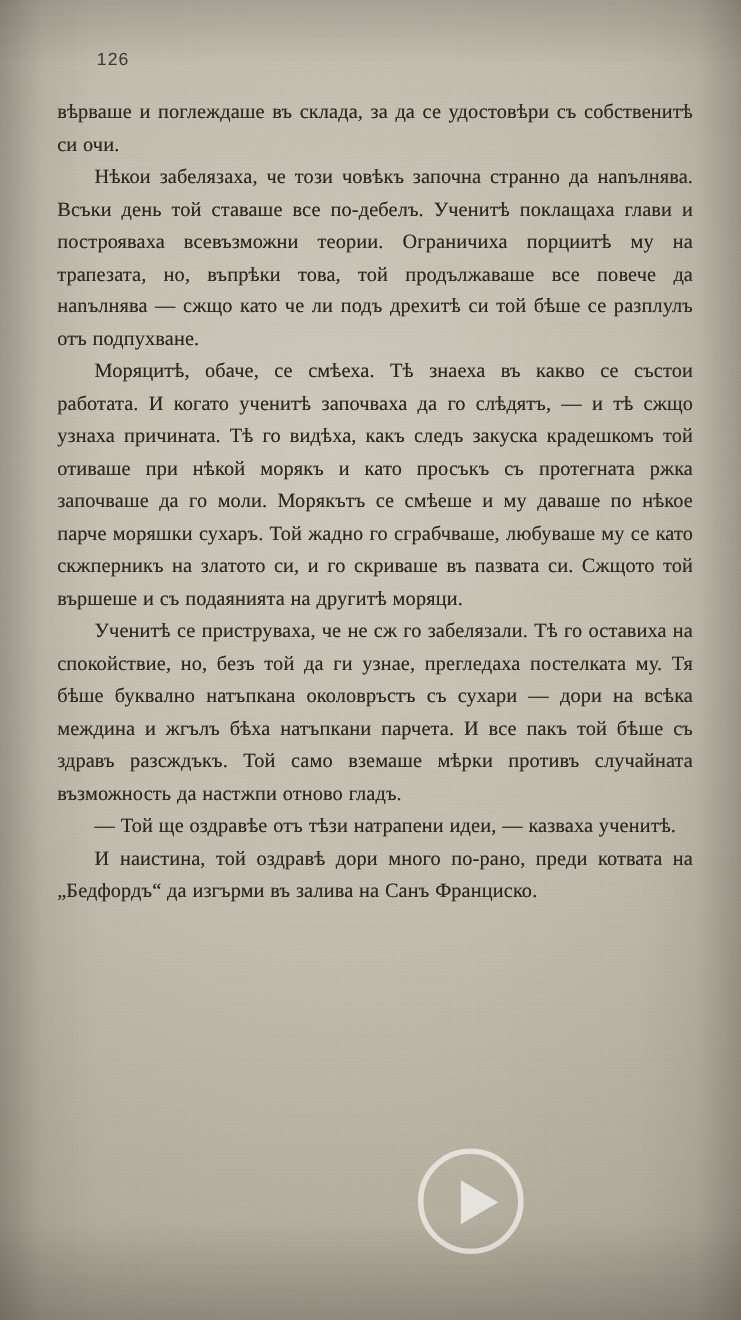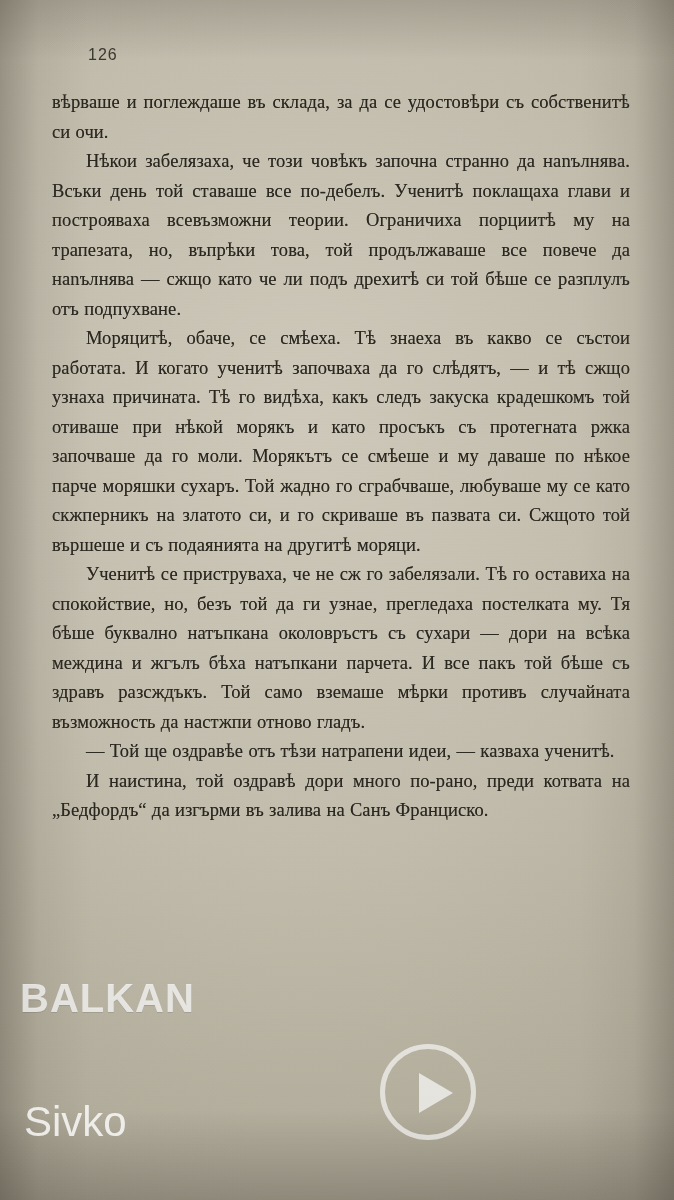--- a/index.html
+++ b/index.html
@@ -158,18 +158,16 @@
 
     <p class="para indent">— Той ще оздравѣе отъ тѣзи натрапени идеи, — казваха ученитѣ.</p>
 
     <p class="para indent">И наистина, той оздравѣ дори много по-рано, преди котвата на „Бедфордъ“ да изгърми въ залива на Санъ Франциско.</p>
 
   </div>
 
   <div id="grain"></div>
 
   <div id="watermark">
-    <div class="wm-balkan">BALKAN</div>
-    <div class="wm-sivko">Sivko</div>
     <div class="wm-play"></div>
   </div>
 
 </div>
 
 </body></html>

